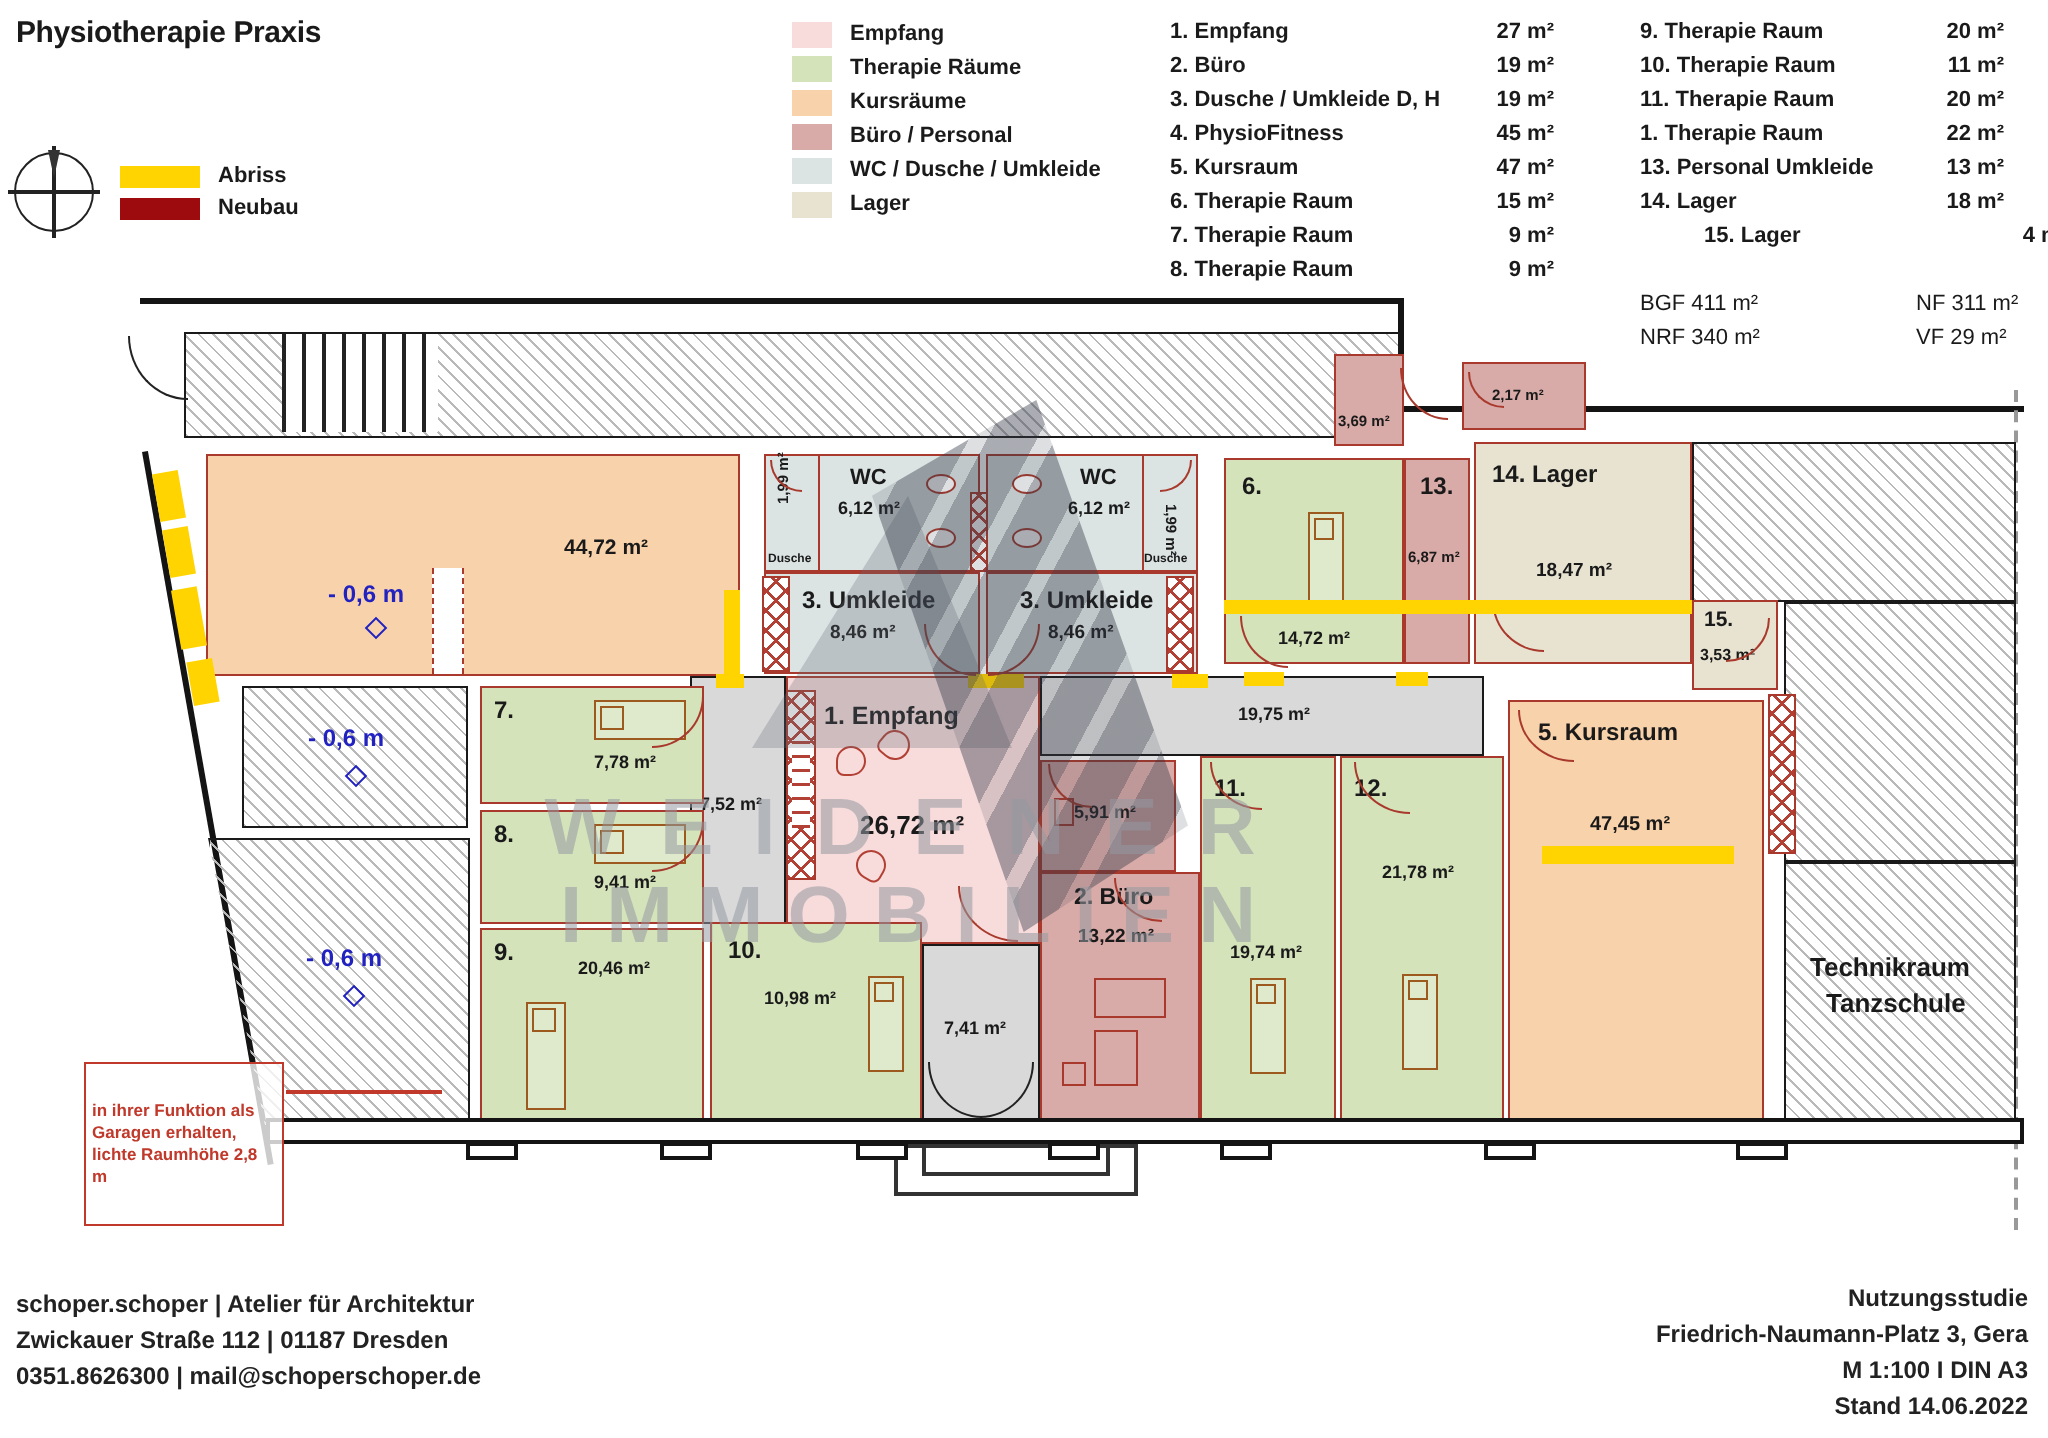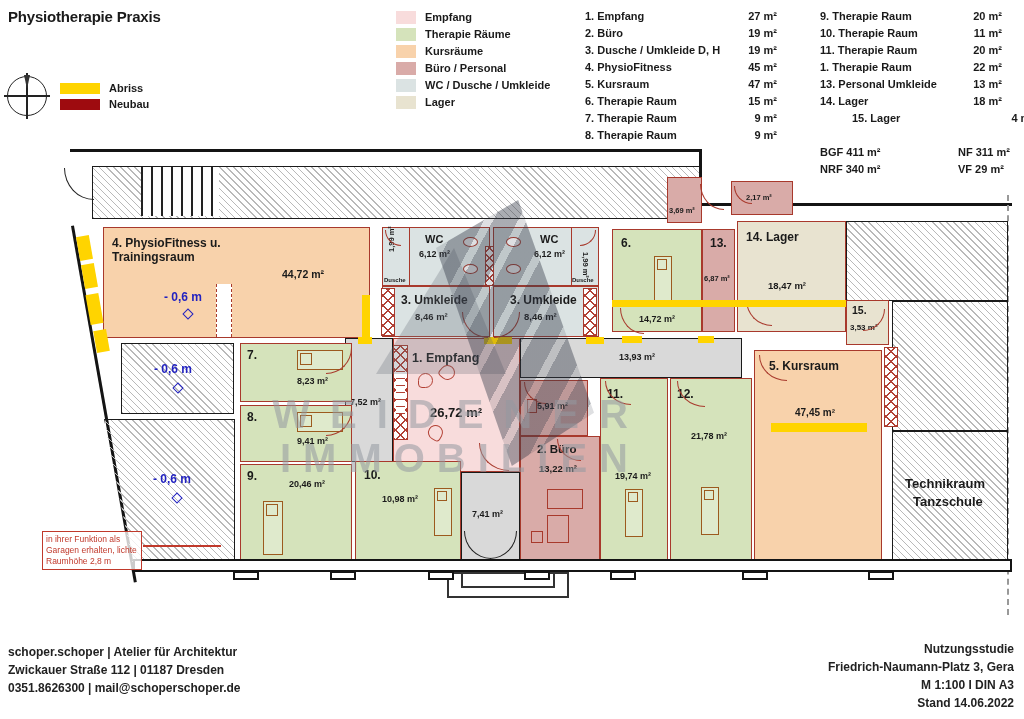--- a/index.html
+++ b/index.html
@@ -6,21 +6,21 @@
     font-family:"Liberation Sans",sans-serif;color:#1a1a1a;}
   #sheet{position:relative;width:1024px;height:719px;background:#fff;}
   
   #title{position:absolute;left:8px;top:8px;font-size:15px;font-weight:700;letter-spacing:-.2px;}
   .lgrow{position:absolute;display:flex;align-items:center;gap:9px;height:14px;}
   .sw{width:20px;height:13px;display:inline-block;}
   .swc{width:40px;height:11px;display:inline-block;}
   .lgl{font-weight:700;font-size:11px;white-space:nowrap;}
   .rlrow{position:absolute;height:14px;font-weight:700;font-size:11px;white-space:nowrap;}
   .ra{position:absolute;right:0;top:0;}
-  .tot{position:absolute;font-weight:700;font-size:11px;white-space:nowrap;}
+  .tot{position:absolute;font-weight:400;font-size:11px;white-space:nowrap;}
   
   #compass{position:absolute;left:7px;top:76px;width:38px;height:38px;border:1.4px solid #222;border-radius:50%;}
   #compass .vl{position:absolute;left:50%;top:-4px;width:1.4px;height:46px;background:#222;margin-left:-0.7px;}
   #compass .hl{position:absolute;top:50%;left:-4px;height:1.4px;width:46px;background:#222;margin-top:-0.7px;}
   #compass .ndl{position:absolute;left:50%;top:-2px;width:0;height:0;margin-left:-3px;
     border-left:3px solid transparent;border-right:3px solid transparent;border-top:14px solid #333;}
   
   .room{position:absolute;box-sizing:border-box;border:1.7px solid #a8392c;}
   .c-empfang{background:#f8dcdc;}
   .c-ther{background:#d5e3bb;}
@@ -48,21 +48,21 @@
   .wcb{position:absolute;box-sizing:border-box;border:1.4px solid #a8392c;border-radius:50%;background:#fff;z-index:3;}
   .dsk{position:absolute;box-sizing:border-box;border:1.5px solid #a8392c;z-index:3;}
   .chair{position:absolute;box-sizing:border-box;border:1.4px solid #b24034;border-radius:50% 50% 50% 4px;z-index:3;}
   
   .wm{position:absolute;z-index:6;pointer-events:none;}
   .wmt{font-weight:700;font-size:40px;letter-spacing:20px;color:rgba(148,153,160,.55);text-align:center;white-space:nowrap;}
   
   .ftl{position:absolute;left:8px;font-size:12px;font-weight:700;color:#222;white-space:nowrap;}
   .ftr{position:absolute;right:10px;font-size:12px;font-weight:700;color:#222;white-space:nowrap;text-align:right;}
   .noteb{position:absolute;left:42px;top:531px;width:100px;box-sizing:border-box;border:1.4px solid #c0392b;
-    color:#c0392b;font-size:8.5px;font-weight:400;line-height:1.3;padding:2px 3px;background:rgba(255,255,255,.78);z-index:7;}
+    color:#c0392b;font-size:8.5px;font-weight:700;line-height:1.3;padding:18px 3px;background:rgba(255,255,255,.78);z-index:7;}
   .ddline{position:absolute;border-left:2px dashed #999;}
 </style>
 </head>
 <body>
 
 <div id="sheet">
 
   <div id="title">Physiotherapie Praxis</div>
 
   <div id="compass">
@@ -150,21 +150,20 @@
     <span class="lvl" style="left:48px;top:52px">- 0,6 m</span>
     <div class="dia" style="left:68px;top:74px"></div>
   </div>
 
   <div class="hatch" style="left:892px;top:431px;width:116px;height:130px">
     <span class="rl" style="left:12px;top:44px;font-size:13px">Technikraum</span>
     <span class="rl" style="left:20px;top:62px;font-size:13px">Tanzschule</span>
   </div>
 
   <div class="room c-kurs" style="left:103px;top:227px;width:267px;height:111px;z-index:1">
-    <span class="rl" style="left:8px;top:8px;white-space:normal;width:120px">4. PhysioFitness u. Trainingsraum</span>
     <span class="lvl" style="left:60px;top:62px">- 0,6 m</span>
     <div class="dia" style="left:80px;top:82px"></div>
     <span class="raa" style="left:178px;top:40px;font-size:10.5px">44,72 m²</span>
     <div style="position:absolute;left:112px;top:56px;width:14px;height:53px;background:#fff;border-left:1.5px dashed #a8392c;border-right:1.5px dashed #a8392c"></div>
   </div>
 
   <div class="room c-wc" style="left:382px;top:227px;width:108px;height:59px;z-index:1">
     <div style="position:absolute;left:0;top:0;width:26px;height:100%;border-right:1.5px solid #a8392c">
       <span class="raa" style="left:4px;top:24px;font-size:7.5px;transform:rotate(-90deg);transform-origin:left top">1,99 m²</span>
       <span class="raa" style="left:1px;bottom:2px;font-size:6px">Dusche</span>
@@ -244,21 +243,21 @@
   <div class="room c-empfang" style="left:393px;top:338px;width:127px;height:134px;z-index:1">
     <span class="rl" style="left:18px;top:12px;font-size:12.5px">1. Empfang</span>
     <span class="raa" style="left:36px;top:66px;font-size:13px">26,72 m²</span>
     <div class="chair" style="left:24px;top:34px;width:15px;height:15px"></div>
     <div class="chair" style="left:46px;top:26px;width:15px;height:15px;transform:rotate(40deg)"></div>
     <div class="chair" style="left:34px;top:86px;width:15px;height:15px;transform:rotate(-60deg)"></div>
     <div class="arc" style="left:85px;top:104px;width:30px;height:28px"></div>
   </div>
 
   <div class="room c-gray" style="left:520px;top:338px;width:222px;height:40px;z-index:1">
-    <span class="raa" style="left:98px;top:13px;font-size:9px">13,93 m²</span>
+    <span class="raa" style="left:98px;top:13px;font-size:9px">19,75 m²</span>
   </div>
 
   <div class="room c-buero" style="left:520px;top:380px;width:68px;height:56px;z-index:1">
     <span class="raa" style="left:16px;top:20px;font-size:9px">5,91 m²</span>
     <div class="dsk" style="left:6px;top:18px;width:10px;height:14px"></div>
   </div>
 
   <div class="room c-buero" style="left:520px;top:436px;width:80px;height:125px;z-index:1">
     <span class="rl" style="left:16px;top:6px;font-size:11.5px">2. Büro</span>
     <span class="raa" style="left:18px;top:26px;font-size:9.5px">13,22 m²</span>
@@ -288,21 +287,21 @@
   <div class="room c-kurs" style="left:754px;top:350px;width:128px;height:211px;z-index:1">
     <span class="rl" style="left:14px;top:8px">5. Kursraum</span>
     <span class="raa" style="left:40px;top:56px;font-size:10px">47,45 m²</span>
     <div class="yl" style="left:16px;top:72px;width:96px;height:9px"></div>
     <div class="arc" style="left:4px;top:4px;width:28px;height:26px"></div>
   </div>
   <div class="xh" style="left:884px;top:347px;width:14px;height:80px"></div>
 
   <div class="room c-ther" style="left:240px;top:343px;width:112px;height:59px;z-index:1">
     <span class="rl" style="left:6px;top:4px">7.</span>
-    <span class="raa" style="left:56px;top:32px;font-size:9px">8,23 m²</span>
+    <span class="raa" style="left:56px;top:32px;font-size:9px">7,78 m²</span>
     <div class="tbl" style="left:56px;top:6px;width:46px;height:20px">
         <div class="tblp" style="left:2px;top:2px;width:12px;height:12px"></div>
       </div>
   </div>
   <div class="room c-ther" style="left:240px;top:405px;width:112px;height:57px;z-index:1">
     <span class="rl" style="left:6px;top:4px">8.</span>
     <span class="raa" style="left:56px;top:30px;font-size:9px">9,41 m²</span>
     <div class="tbl" style="left:56px;top:6px;width:46px;height:20px">
         <div class="tblp" style="left:2px;top:2px;width:12px;height:12px"></div>
       </div>

